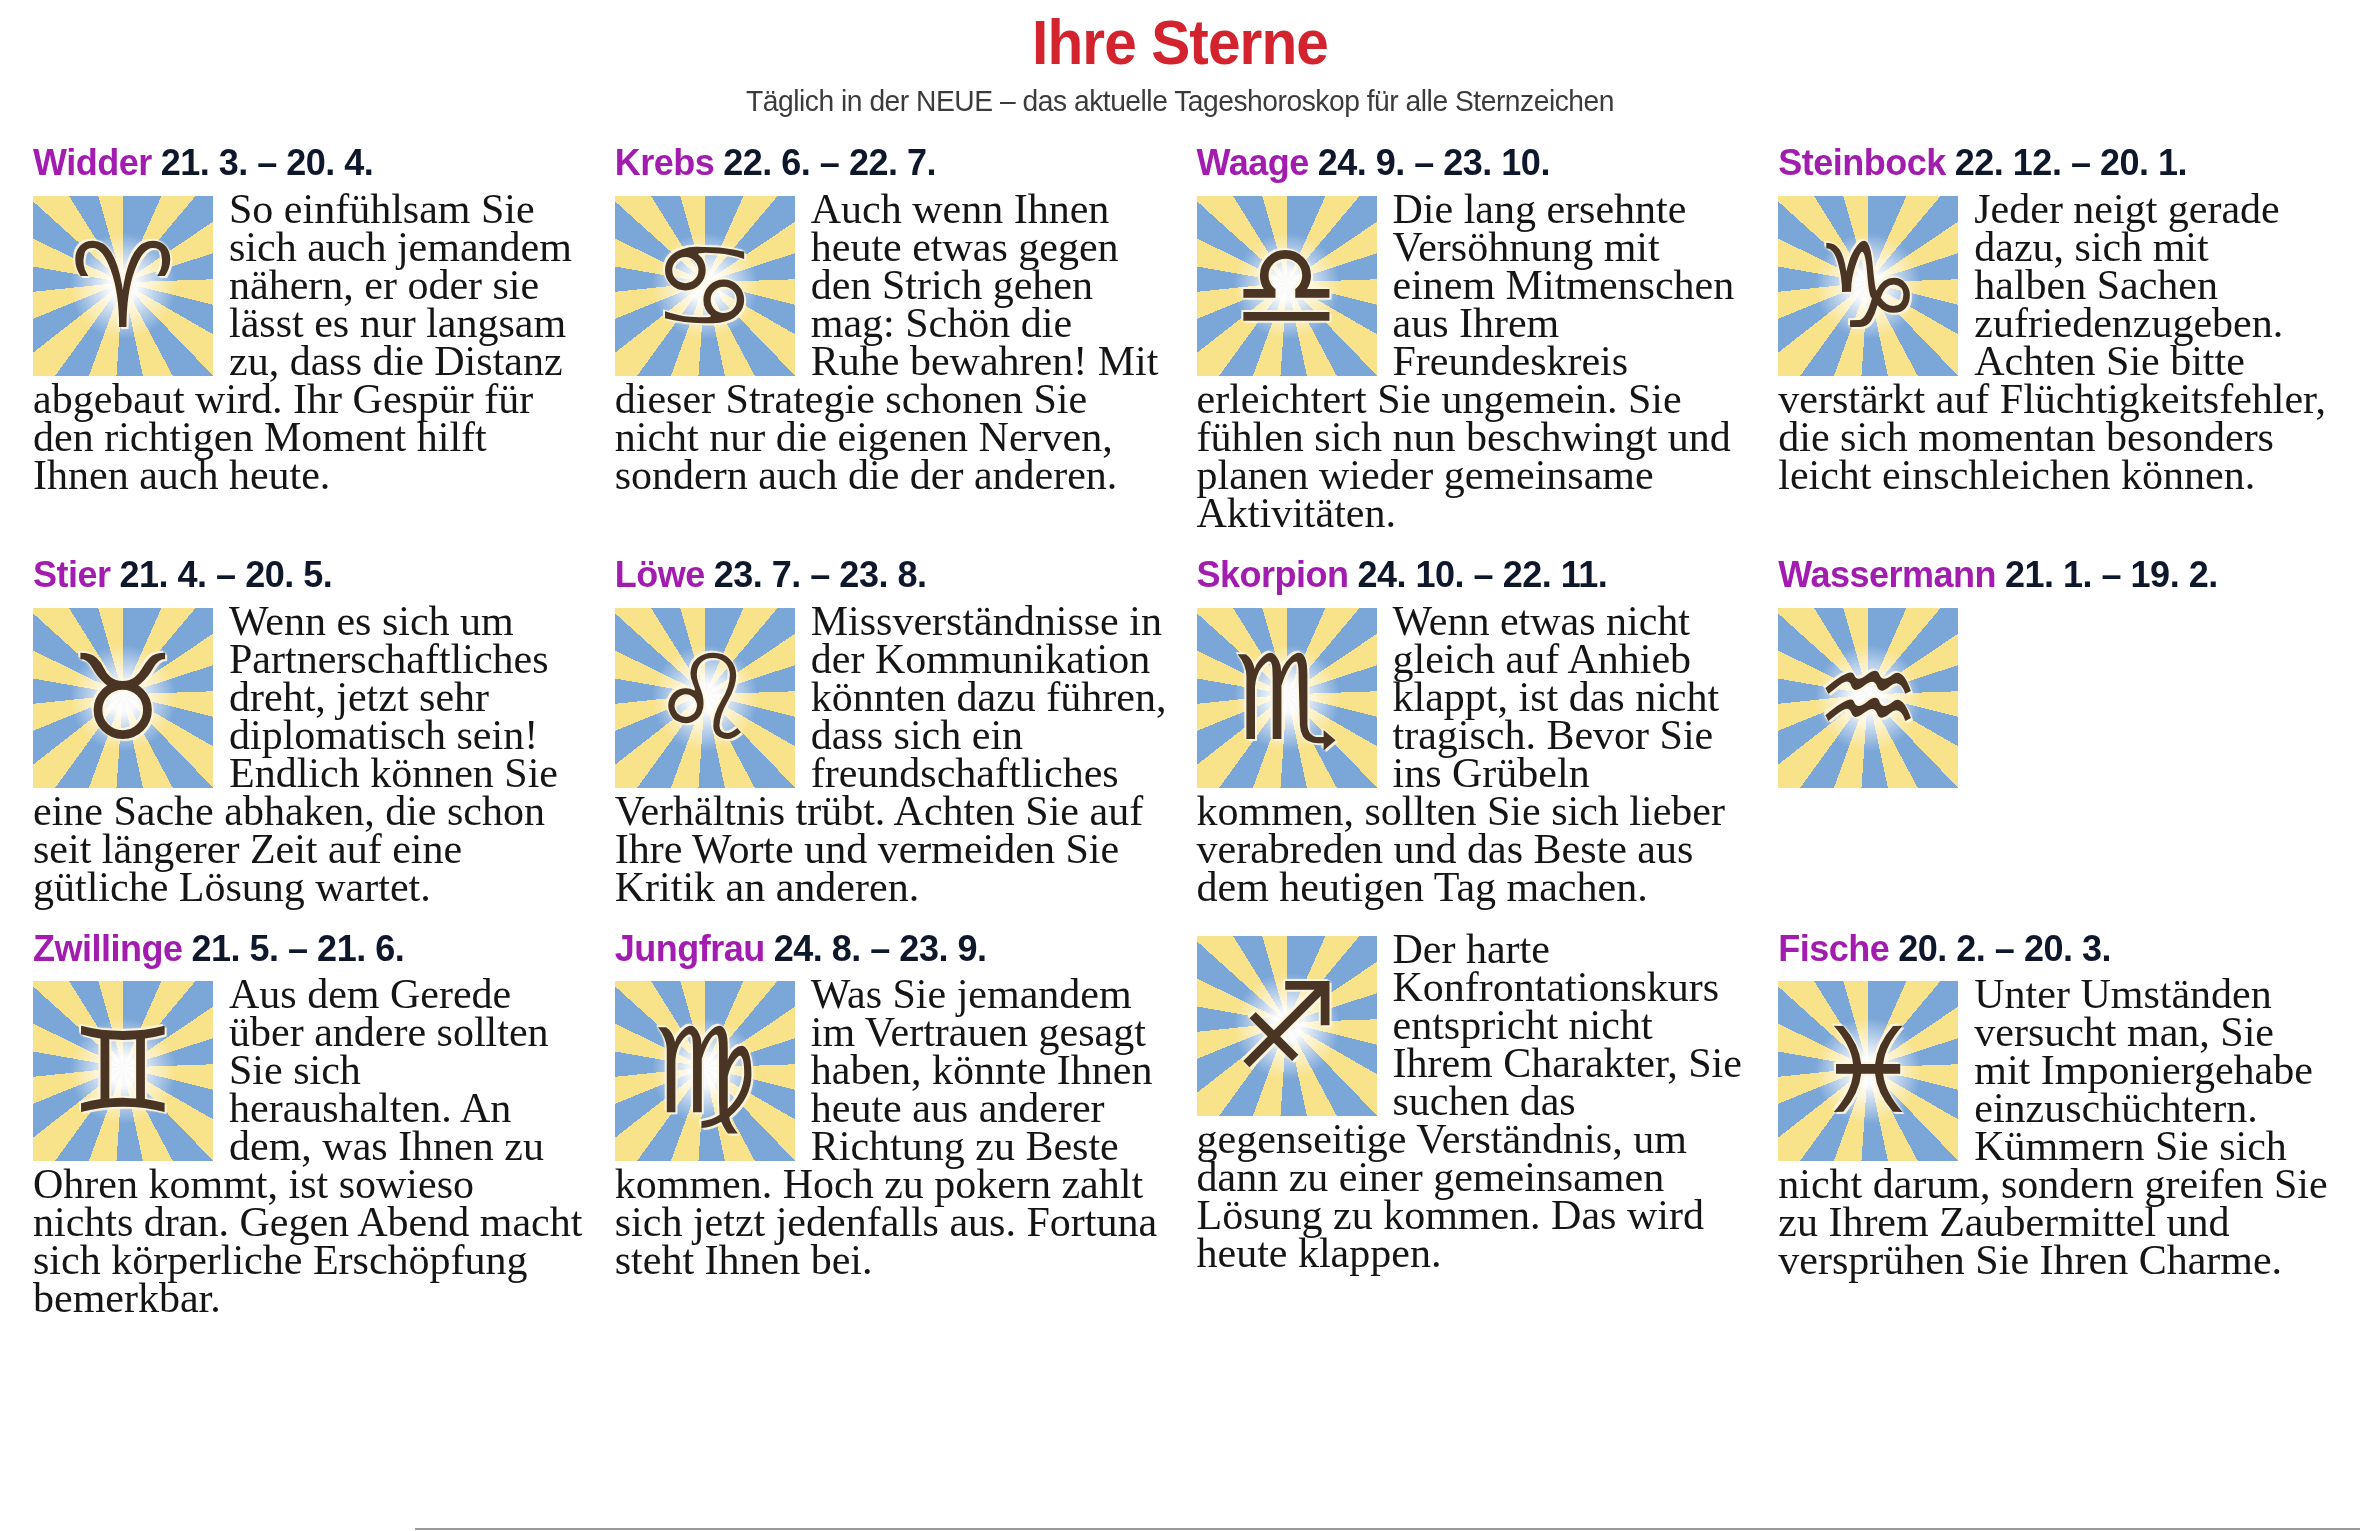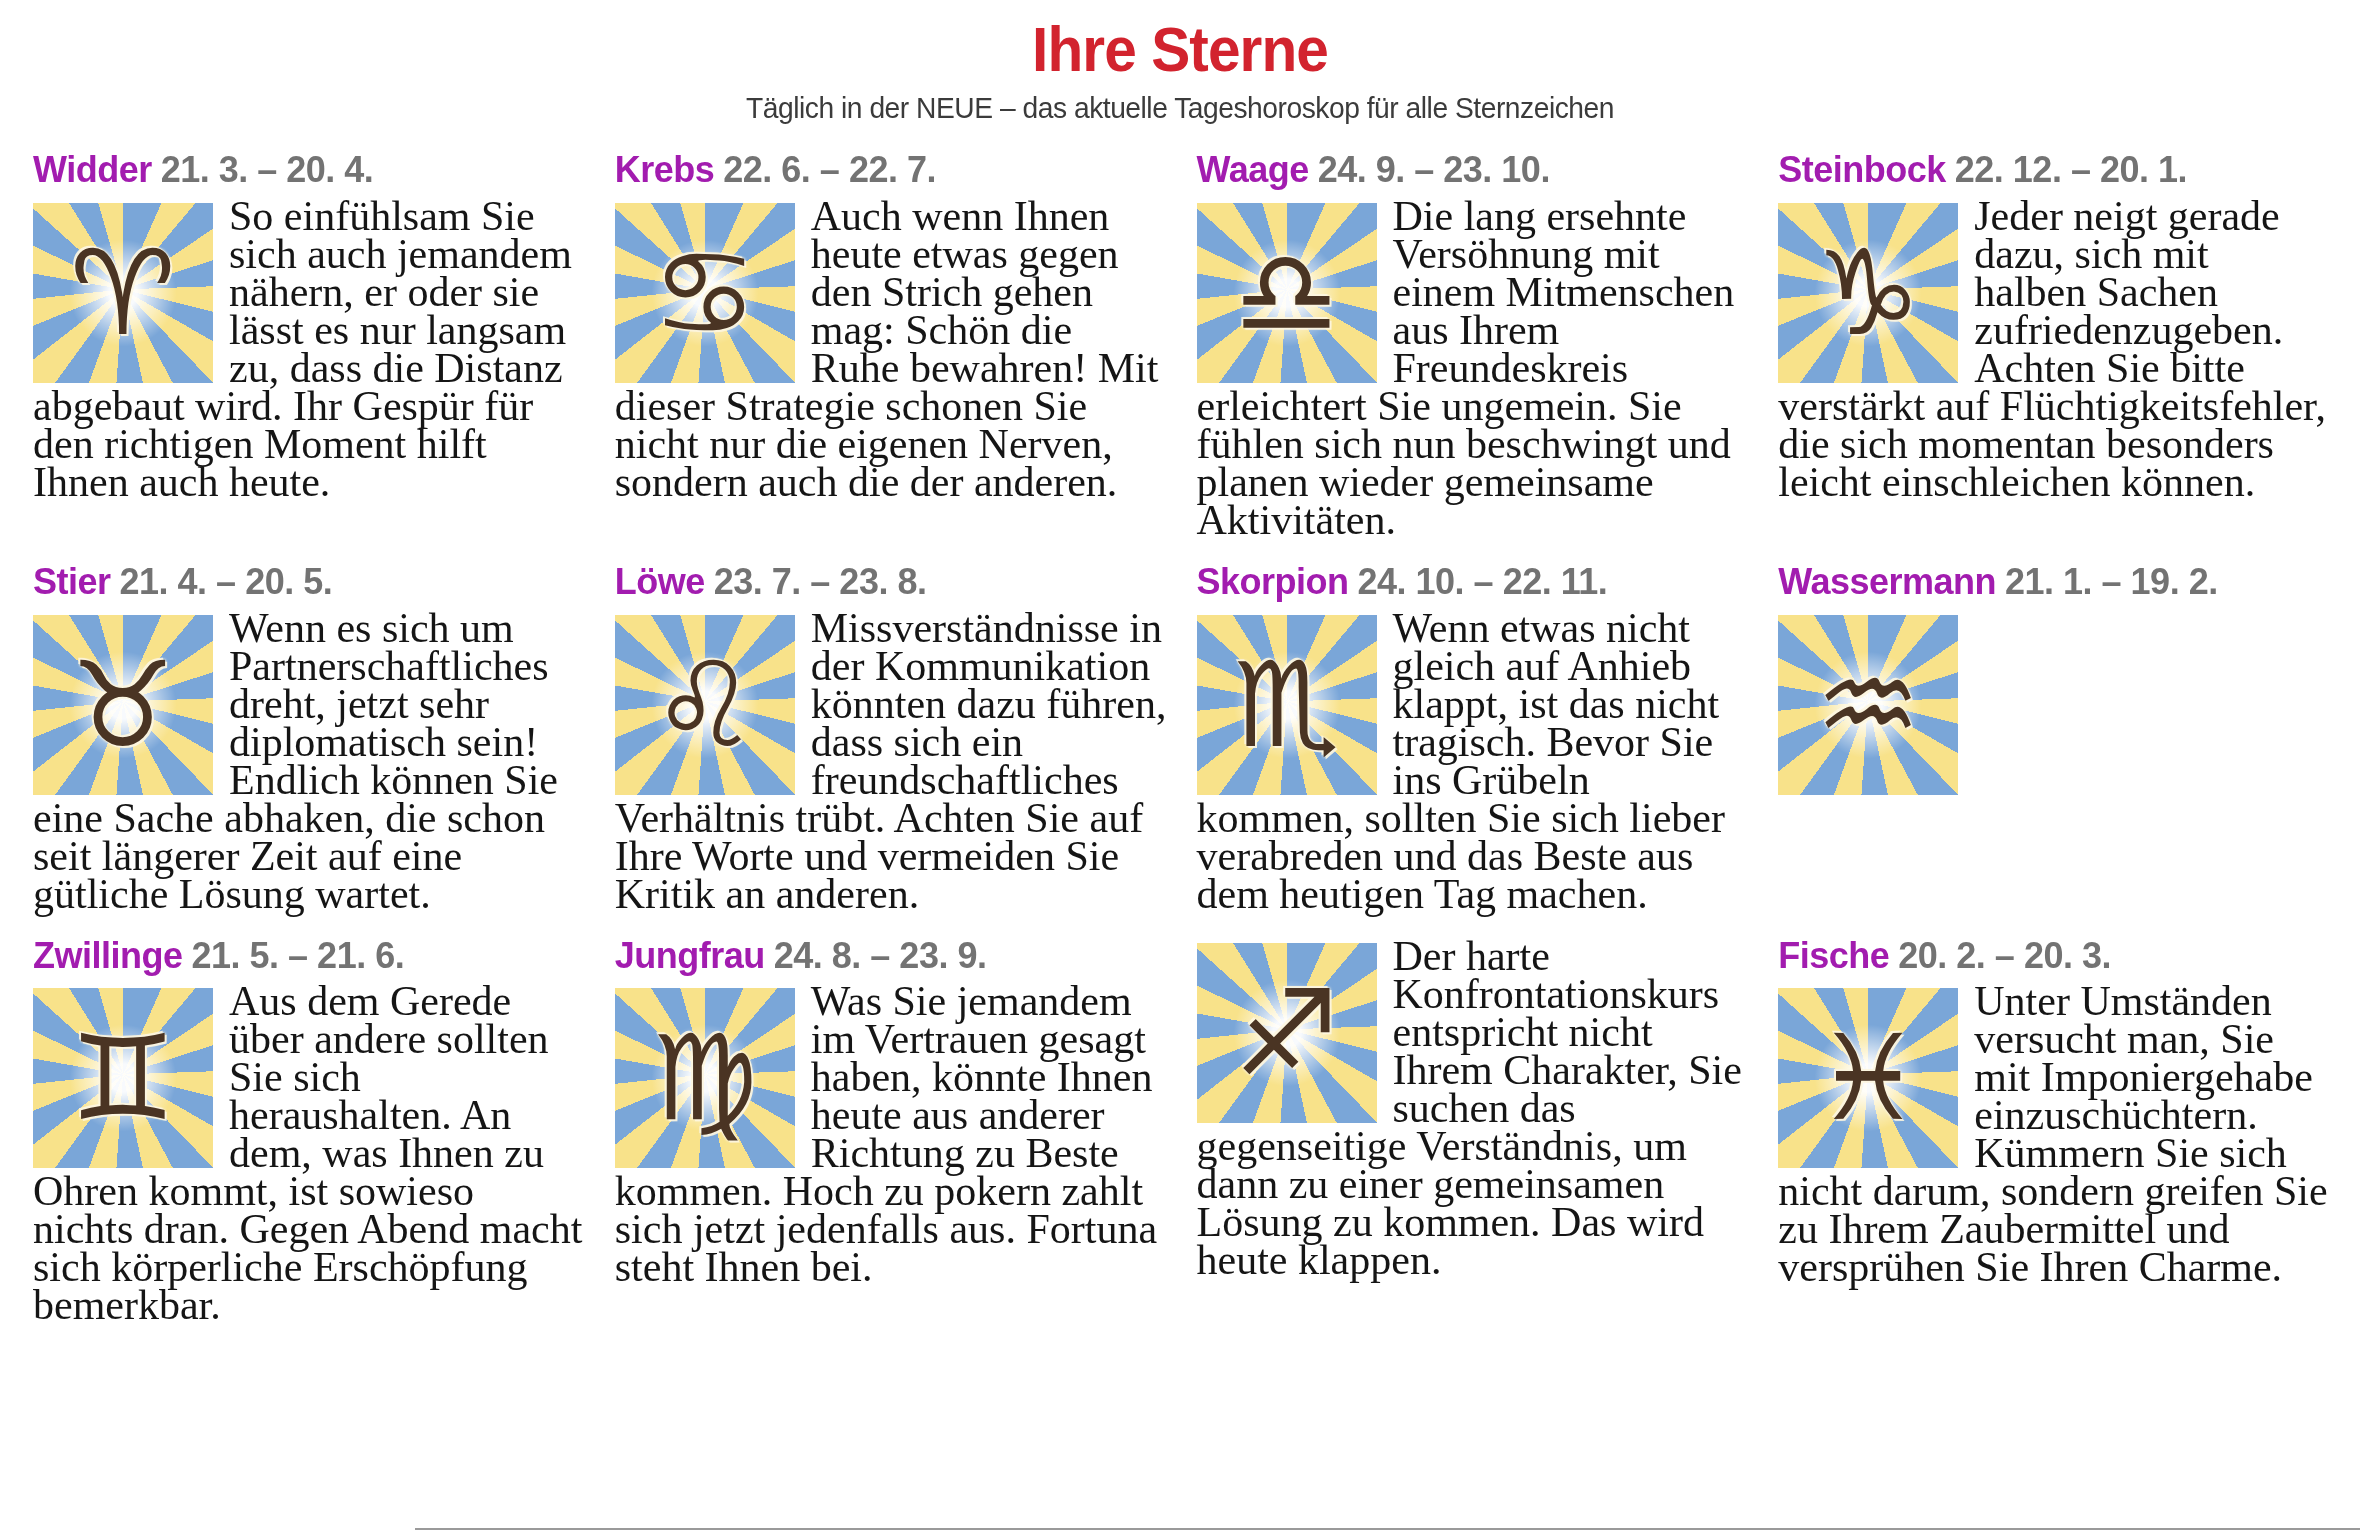--- a/index.html
+++ b/index.html
@@ -7,21 +7,21 @@
     width: 2360px;
     height: 1531px;
     background: #ffffff;
     font-family: "Liberation Serif", serif;
     color: #121212;
     overflow: hidden;
     position: relative;
   }
 
   
-  .masthead { text-align: center; padding-top: 18px; }
+  .masthead { text-align: center; padding-top: 11px; }
   .masthead h1 {
     margin: 0;
     font-family: "Liberation Sans", sans-serif;
     font-weight: 800;
     font-size: 63px;
     line-height: 1.0;
     letter-spacing: -1px;
     color: #d2232e;
     transform: scaleX(0.93);
   }
@@ -50,21 +50,21 @@
   .sign-head {
     margin: 0 0 8px 0;
     font-family: "Liberation Sans", sans-serif;
     font-size: 36px;
     font-weight: 800;
     letter-spacing: -0.5px;
     line-height: 1.05;
     white-space: nowrap;
   }
   .sign-name  { color: #a21caf; }
-  .sign-dates { color: #737373; margin-left: 9px; }
+  .sign-dates { color: #0f172a; margin-left: 9px; }
 
   .sign-icon {
     float: left;
     width: 180px;
     height: 180px;
     margin: 6px 16px 4px 0;
     background:
       radial-gradient(circle at 50% 50%, rgba(255,255,255,0.95) 0 11%, rgba(255,255,255,0) 42%),
       repeating-conic-gradient(from 8deg at 50% 48%, #7aa6d8 0deg 16deg, #f8e28a 16deg 32deg);
     display: flex;

